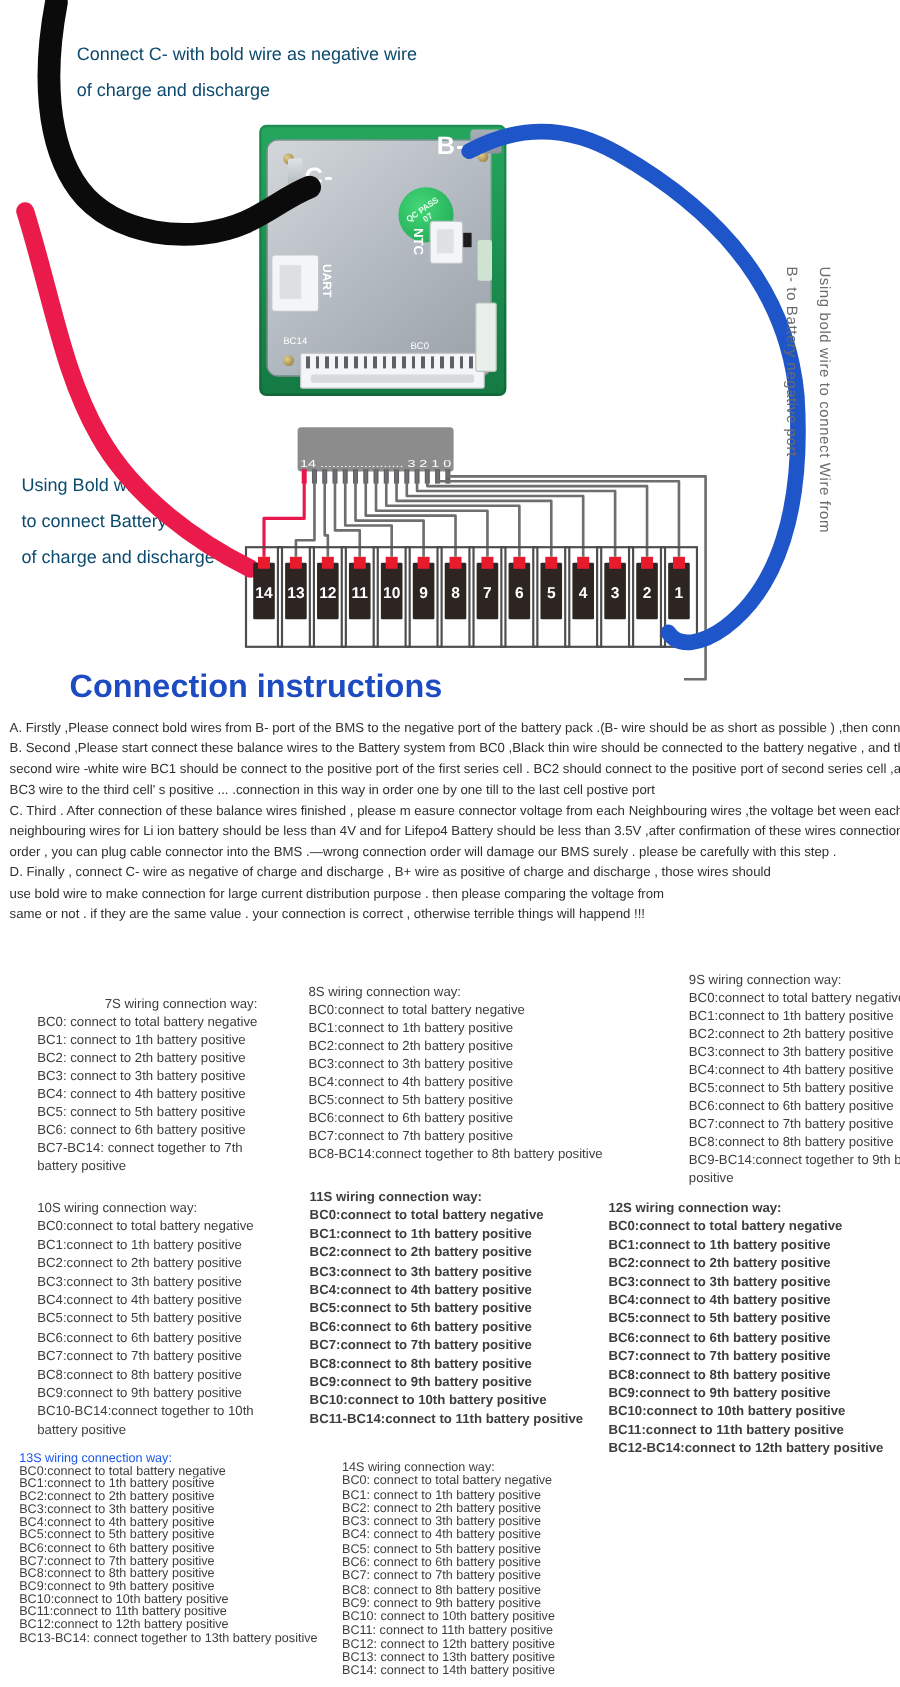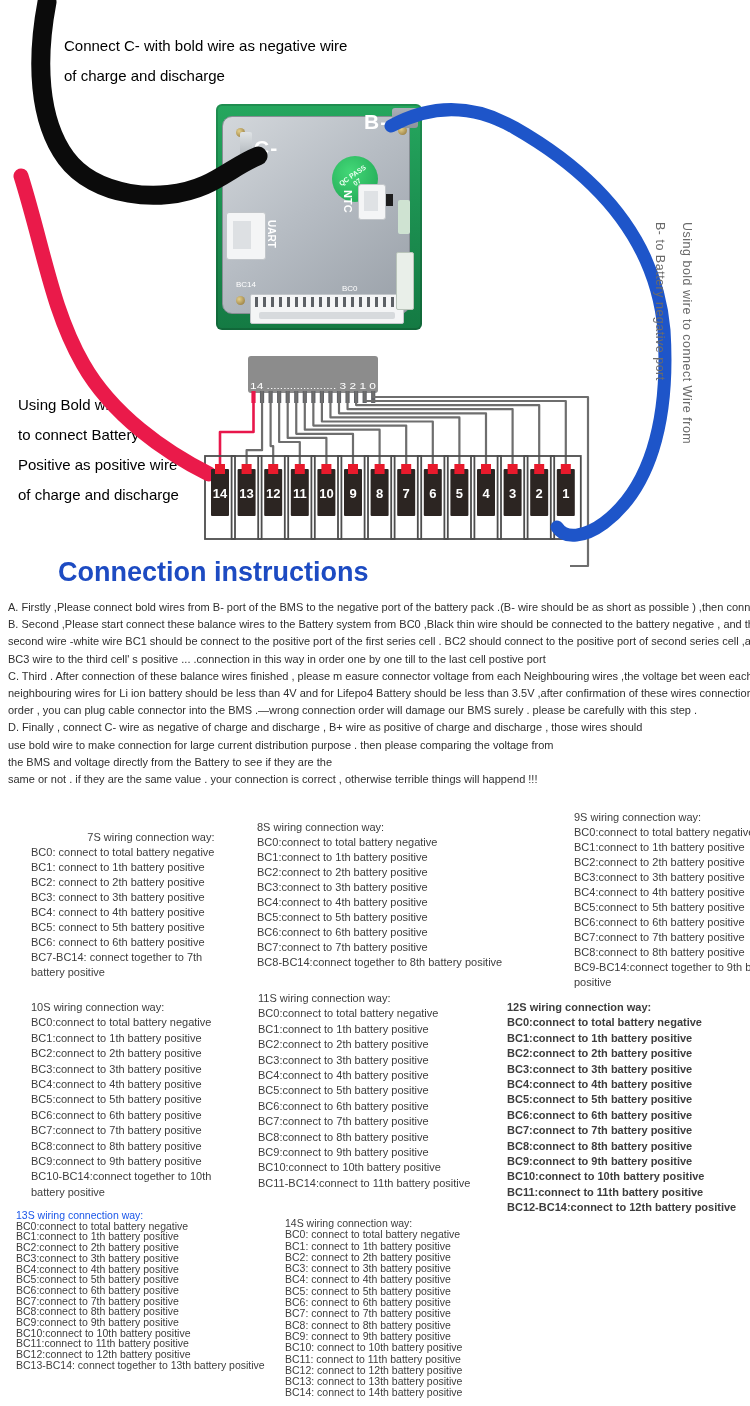--- a/index.html
+++ b/index.html
@@ -2,21 +2,21 @@
 <html><head>
 <meta charset="utf-8">
 <style>
   html,body{margin:0;padding:0;}
   body{
     width:750px;height:1406px;position:relative;overflow:hidden;background:#ffffff;
     font-family:"Liberation Sans",sans-serif;color:#333;
   }
   .abs{position:absolute;}
   
-  .note{font-size:15px;color:#000000;}
+  .note{font-size:15px;color:#0c4a6e;}
   #note-cminus{left:64px;top:31px;line-height:30px;}
   #note-positive{left:18px;top:390px;line-height:30px;}
   #note-bminus{left:646px;top:222px;writing-mode:vertical-rl;font-size:12.5px;
                color:#6b6b6b;line-height:27px;letter-spacing:.5px;z-index:3;}
   
   #board{left:216px;top:104px;width:206px;height:226px;z-index:1;}
   #board .pcb{position:absolute;inset:0;border-radius:6px;
     background:linear-gradient(180deg,#25a75e 0%,#1b8d4f 55%,#147a43 100%);
     box-shadow:inset 0 0 0 2px rgba(0,0,0,.15);}
   #board .plate{position:absolute;left:6px;top:12px;width:186px;height:196px;border-radius:10px;
@@ -66,37 +66,36 @@
   #paras{left:8px;top:599px;width:742px;font-size:11px;line-height:17.2px;color:#2f2f2f;}
   #paras div{white-space:nowrap;}
   
   .wcol{font-size:11px;color:#3d3d3d;line-height:15px;}
   .wcol div{white-space:nowrap;}
   .col-title{color:#3d3d3d;}
   #col-s7{left:31px;top:830px;}
   #col-s8{left:257px;top:820px;}
   #col-s9{left:530px;top:810px;margin-left:44px;}
   #col-s10{left:31px;top:1000px;line-height:15.4px;}
-  #col-s11{left:258px;top:991px;line-height:15.4px;}
+  #col-s11{left:258px;top:991px;line-height:15.4px;font-weight:bold;}
   #col-s12{left:507px;top:1000px;line-height:15.4px;font-weight:bold;}
   #col-s13{left:16px;top:1210px;font-size:10.5px;line-height:10.7px;}
   #col-s14{left:285px;top:1218px;font-size:10.5px;line-height:11.3px;}
 </style>
 </head>
 <body>
 
 <div class="abs note" id="note-cminus">
   <div>Connect C- with bold wire as negative wire</div>
   <div>of charge and discharge</div>
 </div>
 
 <div class="abs note" id="note-positive">
   <div>Using Bold wire</div>
   <div>to connect Battery</div>
-  <div>Positive as positive wire</div>
   <div>of charge and discharge</div>
 </div>
 
 <div class="abs" id="note-bminus">
   <div>Using bold wire to connect  Wire from</div>
   <div>B- to Battery negative port</div>
 </div>
 
 <div class="abs" id="board">
   <div class="pcb"></div>
@@ -264,21 +263,20 @@
 <div class="abs" id="paras">
     <div>A. Firstly ,Please connect bold wires from B- port of the BMS to the negative port of the battery pack  .(B- wire  should be  as short  as possible  ) ,then connect</div>
     <div>B. Second ,Please start connect these balance wires to the Battery system  from BC0 ,Black thin wire should be connected to the battery negative , and the</div>
     <div>second wire -white  wire BC1 should be connect to the positive port of the first series cell . BC2   should connect to the positive port of second series cell ,and</div>
     <div> BC3 wire to the third cell'  s positive  ... .connection in this way in order one by one till to the last cell postive port</div>
     <div>C. Third . After connection of these balance wires  finished , please m easure connector voltage from each Neighbouring wires ,the voltage bet ween each</div>
     <div> neighbouring wires for Li ion battery should be less than 4V and  for Lifepo4 Battery should be less than 3.5V ,after confirmation of these wires connection</div>
     <div>order , you can plug cable connector into the BMS   .—wrong connection order will damage our BMS  surely . please be carefully with this step .</div>
     <div>D. Finally , connect C- wire as negative of charge and discharge , B+ wire  as positive  of charge and discharge  , those wires should</div>
     <div>use bold wire to make  connection for large current distribution purpose  . then please  comparing the voltage from</div>
-    <div> the BMS  and voltage directly  from  the  Battery to see if they are the</div>
     <div>same or not . if they are the same value . your connection is correct , otherwise terrible things will happend !!!</div>
   </div>
 
 <div class="abs wcol" id="col-s7">
     <div class="col-title" style="color: rgb(61, 61, 61); text-align: right;">7S wiring connection way:</div>
     <div>BC0: connect to total battery negative</div>
     <div>BC1: connect to 1th battery positive</div>
     <div>BC2: connect to 2th battery positive</div>
     <div>BC3: connect to 3th battery positive</div>
     <div>BC4: connect to 4th battery positive</div>

